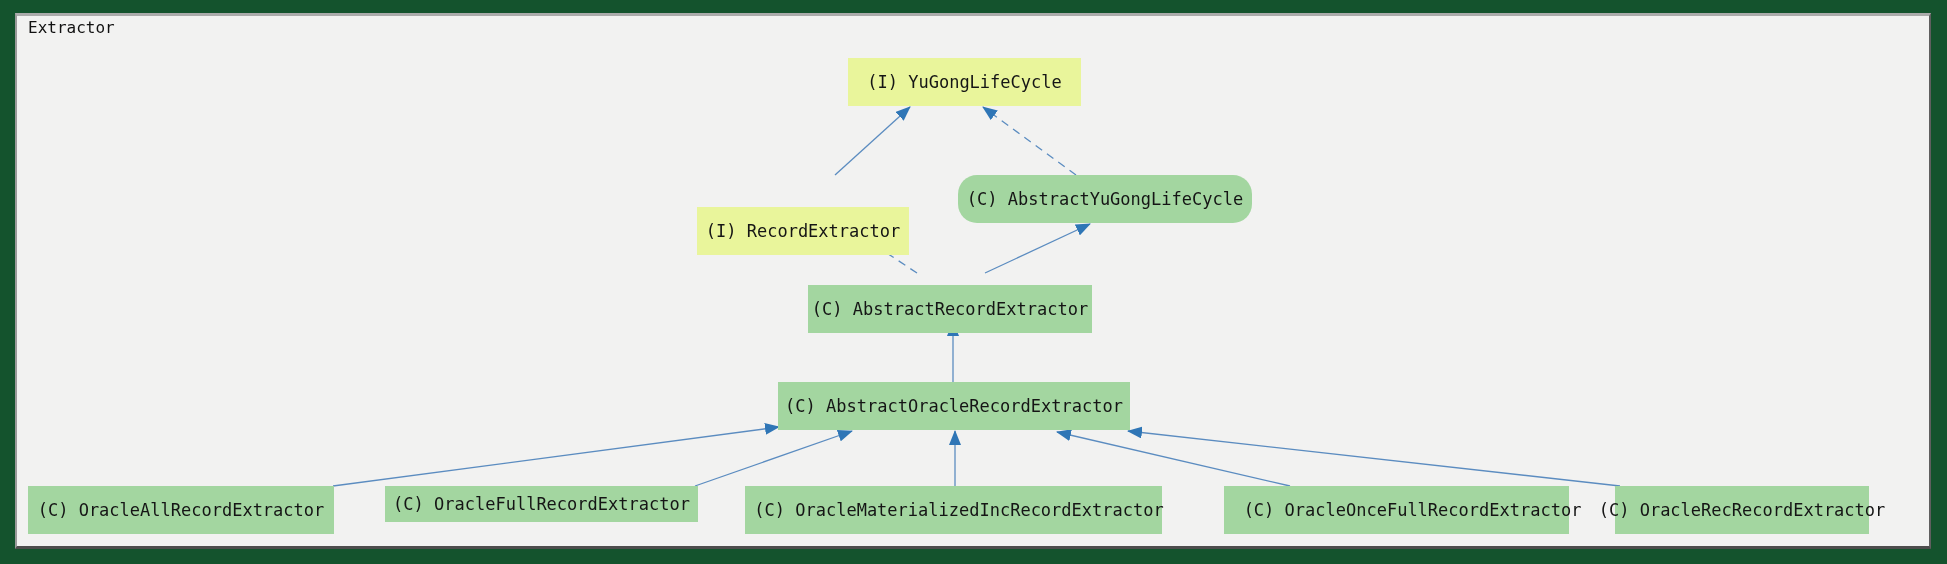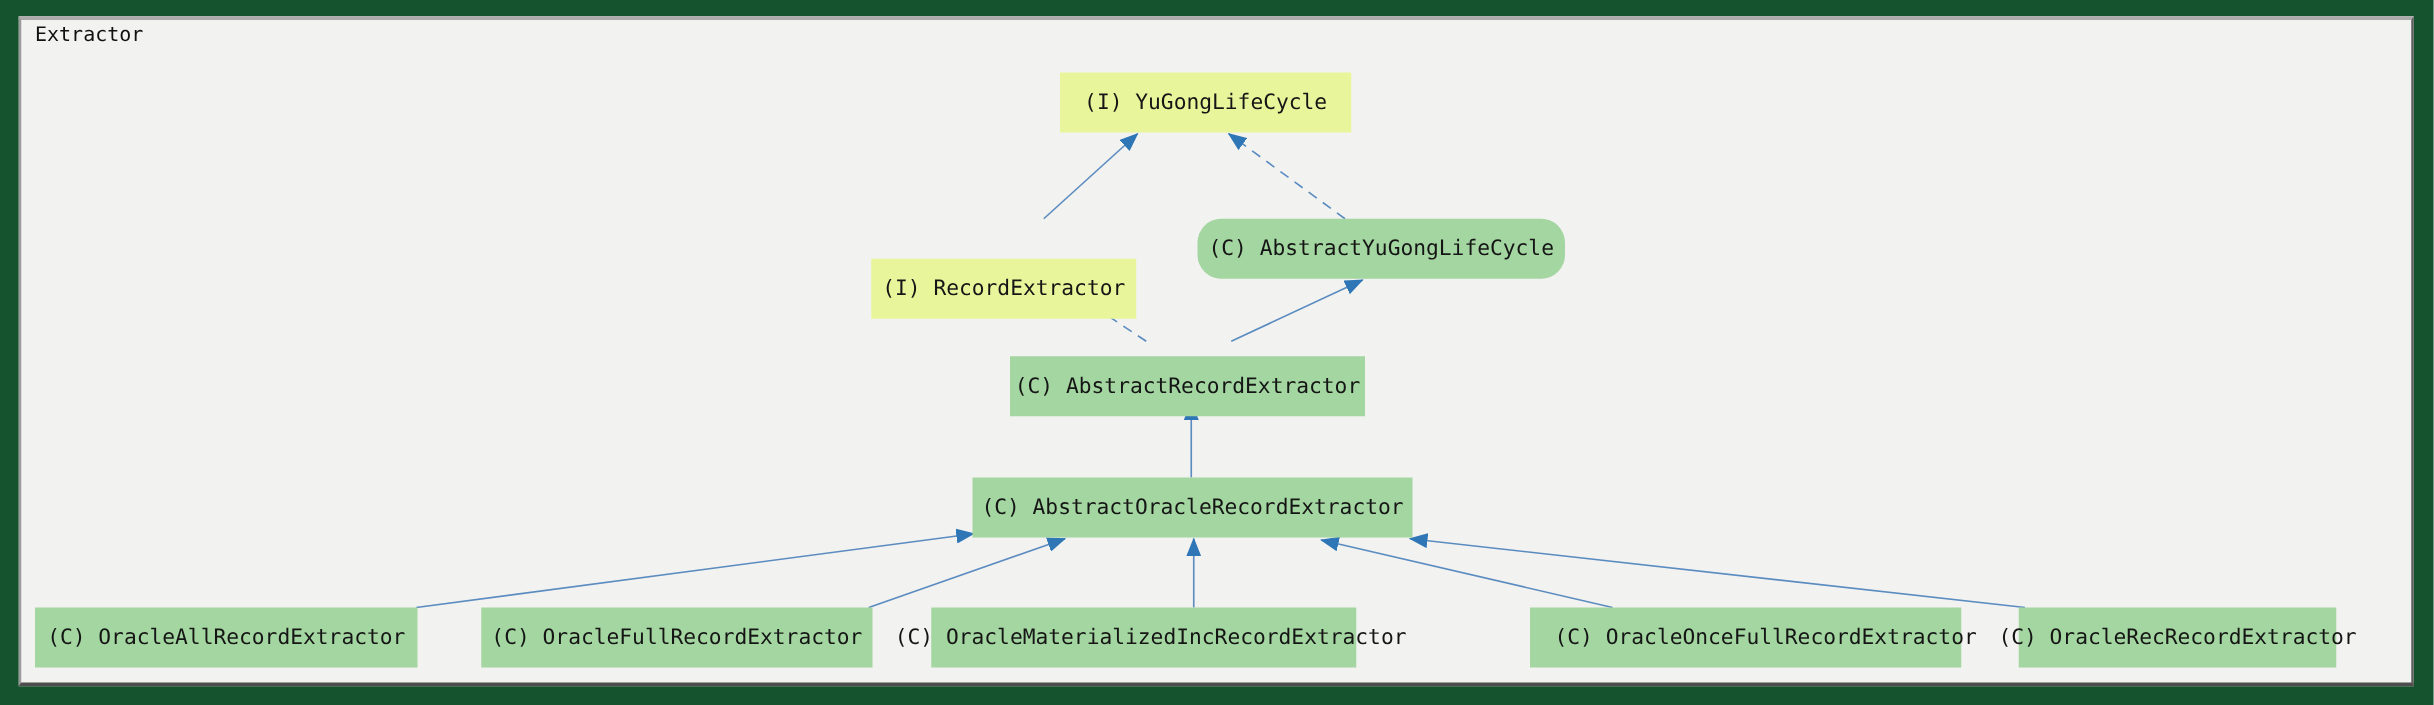--- a/index.html
+++ b/index.html
@@ -90,18 +90,18 @@
       </g>
   </svg>
 
   <div id="nodes">
       <div class="node interface" style="left: 848px; top: 58px; width: 233px; height: 48px;">(I) YuGongLifeCycle</div>
       <div class="node interface" style="left: 697px; top: 175px; width: 212px; height: 48px; margin-top: 32px;">(I) RecordExtractor</div>
       <div class="node class" style="left: 958px; top: 175px; width: 294px; height: 48px; border-radius: 19px;">(C) AbstractYuGongLifeCycle</div>
       <div class="node class" style="left: 808px; top: 273px; width: 284px; height: 48px; margin-top: 12px;">(C) AbstractRecordExtractor</div>
       <div class="node class" style="left: 778px; top: 382px; width: 352px; height: 48px; text-align: center;">(C) AbstractOracleRecordExtractor</div>
       <div class="node class" style="left: 28px; top: 486px; width: 306px; height: 48px;">(C) OracleAllRecordExtractor</div>
-      <div class="node class" style="left: 385px; top: 486px; width: 313px; height: 48px; text-align: center;">(C) OracleFullRecordExtractor</div>
-      <div class="node class" style="left: 745px; top: 486px; width: 340px; height: 48px; padding-left: 11px;">(C) OracleMaterializedIncRecordExtractor</div>
+      <div class="node class" style="left: 385px; top: 486px; width: 313px; height: 36px; text-align: center;">(C) OracleFullRecordExtractor</div>
+      <div class="node class" style="left: 745px; top: 486px; width: 417px; height: 48px; padding-left: 11px;">(C) OracleMaterializedIncRecordExtractor</div>
       <div class="node class" style="left: 1224px; top: 486px; width: 345px; height: 48px; padding-left: 32px;">(C) OracleOnceFullRecordExtractor</div>
       <div class="node class" style="left: 1615px; top: 486px; width: 254px; height: 48px;">(C) OracleRecRecordExtractor</div>
     </div>
 </div>
 
 </body></html>

